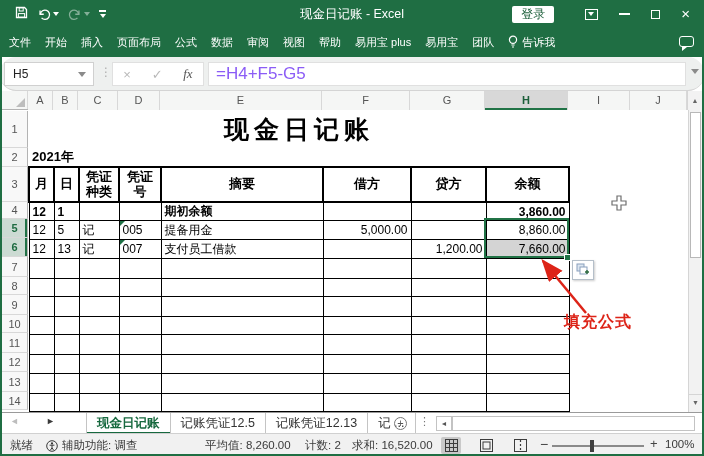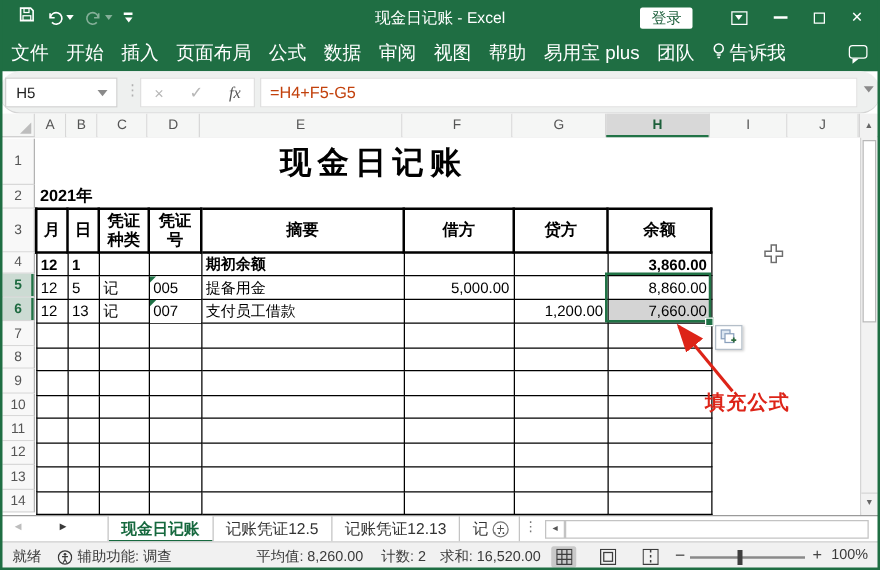--- a/index.html
+++ b/index.html
@@ -22,36 +22,36 @@
   .wintitle { position:absolute; left:0; top:0; width:704px; height:28px; line-height:28px; text-align:center; color:#fff; font-size:12.5px; pointer-events:none; }
   .tbright { position:absolute; right:0; top:0; height:28px; display:flex; align-items:center; gap:21px; padding-right:14px; z-index:2; }
   .loginbtn { background:#fff; color:#185c37; font-size:12px; line-height:17px; padding:0 9px; border:none; border-radius:2px; margin-right:10px; }
   .wicon { color:#fff; font-size:13px; line-height:28px; }
   .minbar { width:11px; height:2px; background:#fff; }
   .maxbox { width:9px; height:9px; border:1.5px solid #fff; }
   .ribbondisp { width:13px; height:11px; border:1.5px solid #fff; position:relative; }
   .ribbondisp:after { content:""; position:absolute; left:2px; top:2px; width:0; height:0; border-left:3px solid transparent; border-right:3px solid transparent; border-top:4px solid #fff; }
 
   
-  .ribbonrow { position:absolute; left:0; top:28px; width:704px; height:29px; background:#1f6e43; display:flex; color:#fff; font-size:15px; }
+  .ribbonrow { position:absolute; left:0; top:28px; width:704px; height:29px; background:#1f6e43; display:flex; color:#fff; font-size:11px; }
   .rtab { padding:0 7px; height:29px; line-height:29px; white-space:nowrap; }
   .rtab:first-child { margin-left:2px; }
   .tellme { display:flex; align-items:center; gap:4px; padding:0 7px; }
   .commenticon { position:absolute; right:10px; top:8px; width:15px; height:11px; border:1.4px solid #fff; border-radius:3px; }
   .commenticon:after { content:""; position:absolute; left:2px; bottom:-5px; width:0; height:0; border-top:4px solid #fff; border-right:5px solid transparent; }
 
   
   .fbar { position:absolute; left:0; top:57px; width:704px; height:34px; background:#eef0ef; border-bottom:1px solid #d4d4d4;border-radius:16px; }
   .namebox { position:absolute; left:4px; top:5px; width:90px; height:24px; background:#fff; border:1px solid #d0d0d0; font-size:12px; color:#222; line-height:22px; padding-left:8px; }
   .nbcaret { position:absolute; right:7px; top:9px; width:0; height:0; border-left:4px solid transparent; border-right:4px solid transparent; border-top:5px solid #8a8a8a; }
   .fsep { position:absolute; left:100px; top:8px; color:#b0b0b0; font-size:12px; letter-spacing:0; }
   .fbtns { position:absolute; left:112px; top:5px; width:92px; height:24px; background:#fff; border:1px solid #e0e0e0; display:flex; align-items:center; justify-content:space-around; }
   .fx { font-style:italic; font-family:"Liberation Serif","DejaVu Serif",serif; font-size:13px; color:#555; }
   .gico { color:#b8b8b8; font-size:13px; }
-  .ffield { position:absolute; left:208px; top:5px; width:478px; height:24px; background:#fff; border:1px solid #e0e0e0; font-size:13px; color:#c2410c; line-height:22px; padding-left:7px; }
+  .ffield { position:absolute; left:208px; top:5px; width:478px; height:24px; background:#fff; border:1px solid #e0e0e0; font-size:17px; color:#8b5cf6; line-height:22px; padding-left:7px; }
   .fchev { position:absolute; right:5px; top:12px; width:0; height:0; border-left:4px solid transparent; border-right:4px solid transparent; border-top:5px solid #8a8a8a; }
 
   
   .colhdr { position:absolute; left:0; top:91px; width:704px; height:19px; background:#f5f6f5; border-bottom:1px solid #b3b3b3; display:flex; padding-left:2px; }
   .ch { height:19px; line-height:18px; text-align:center; font-size:11px; color:#555; border-right:1px solid #d8d8d8; background:#f5f6f5; }
   .ch.sel { background:#d8d8d8; color:#1c5f3a; box-shadow:inset 0 -2px 0 #217346; font-weight:bold; }
   .corner { position:relative; background:#f5f6f5; border-right:1px solid #d8d8d8; }
   .corner:after { content:""; position:absolute; right:2px; bottom:2px; border-left:9px solid transparent; border-bottom:9px solid #bdbdbd; }
   .scrollup { height:19px; background:#f2f2f2; border-left:1px solid #d5d5d5; text-align:center; font-size:7px; color:#666; line-height:19px; }
 
@@ -153,20 +153,21 @@
     <span class="rtab">文件</span>
     <span class="rtab">开始</span>
     <span class="rtab">插入</span>
     <span class="rtab">页面布局</span>
     <span class="rtab">公式</span>
     <span class="rtab">数据</span>
     <span class="rtab">审阅</span>
     <span class="rtab">视图</span>
     <span class="rtab">帮助</span>
     <span class="rtab">易用宝 plus</span>
+    <span class="rtab">易用宝</span>
     <span class="rtab">团队</span>
     <span class="tellme">
       <span>
         <svg width="10" height="14" viewBox="0 0 10 14">
             <circle cx="5" cy="4.8" r="3.6" stroke="#fff" fill="none" stroke-width="1.2"></circle>
             <path d="M3.4 10 h3.2 M4 12 h2" stroke="#fff" stroke-width="1.2"></path>
           </svg>
       </span>
       <span>告诉我</span>
     </span>

